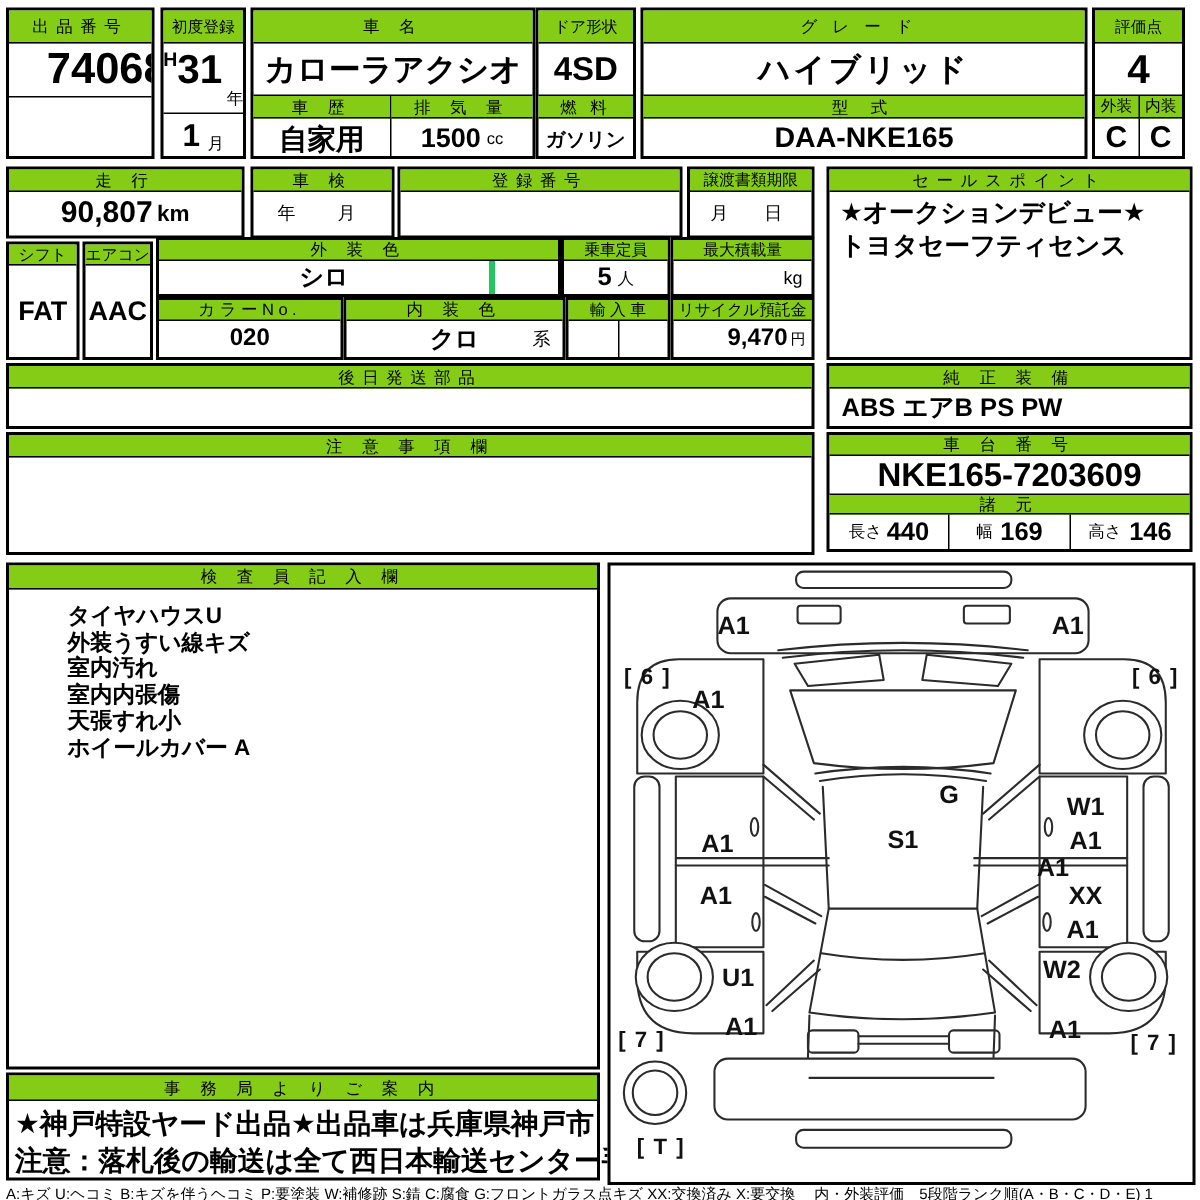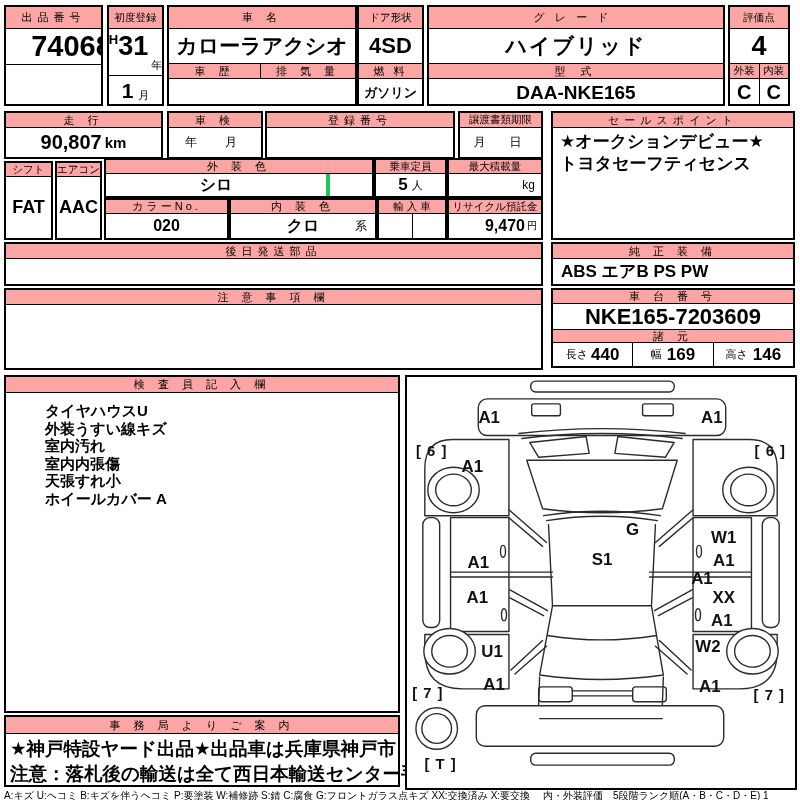--- a/index.html
+++ b/index.html
@@ -1,19 +1,19 @@
 <!DOCTYPE html>
 <html><head>
 <meta charset="utf-8">
 <style>
   html,body{margin:0;padding:0;background:#fff;}
   #sheet{position:relative;width:800px;height:800px;background:#fff;
          font-family:"Liberation Sans","DejaVu Sans",sans-serif;color:#000;overflow:hidden;}
   .box{position:absolute;border:2px solid #000;background:#fff;box-sizing:border-box;}
-  .hd{background:#fca5a5;border-bottom:1px solid #000;display:flex;align-items:center;justify-content:center;
+  .hd{background:#84cc16;border-bottom:1px solid #000;display:flex;align-items:center;justify-content:center;
       font-size:11px;letter-spacing:5px;white-space:nowrap;overflow:hidden;box-sizing:border-box;}
   .hd.tight{letter-spacing:0;font-size:10.5px;}
   .row{display:flex;box-sizing:border-box;}
   .cell{box-sizing:border-box;display:flex;align-items:center;justify-content:center;overflow:hidden;}
   .b{font-weight:bold;}
   .big{font-weight:bold;font-size:28px;padding-left:36px;}
   .val-md{font-weight:bold;font-size:21px;}
   .val-sm{font-weight:bold;font-size:16px;}
   .unit{font-size:11px;font-weight:normal;margin-left:4px;}
   .leftpad{justify-content:flex-start;padding-left:8px;}
@@ -49,20 +49,29 @@
       <span style="font-size:11px;margin-left:5px;align-self:flex-end;margin-bottom:3px">月</span>
     </div>
   </div>
 
   <div class="box" style="left:167px;top:5px;width:190px;height:101px">
     <div class="hd" style="height:22px">車 名</div>
     <div class="cell val-md" style="height:35px;border-bottom:1px solid #000">カローラアクシオ</div>
     <div class="row" style="height:15px">
       <div class="hd" style="flex:0 0 92px;height:15px;border-right:1px solid #000;border-bottom:1px solid #000">車 歴</div>
       <div class="hd" style="flex:1;height:15px;border-bottom:1px solid #000">排 気 量</div>
+    </div>
+    <div class="row" style="height:27px">
+      <div class="cell" style="flex:0 0 92px;border-right:1px solid #000">
+        <span class="b" style="font-size:19px">自家用</span>
+      </div>
+      <div class="cell" style="flex:1">
+        <span class="b" style="font-size:18px">1500</span>
+        <span class="unit">cc</span>
+      </div>
     </div>
   </div>
 
   <div class="box" style="left:357px;top:5px;width:67px;height:101px">
     <div class="hd tight" style="height:22px">ドア形状</div>
     <div class="cell" style="height:35px;border-bottom:1px solid #000">
       <span class="b" style="font-size:22px">4SD</span>
     </div>
     <div class="hd" style="height:15px;letter-spacing:3px">燃 料</div>
     <div class="cell" style="height:27px">

